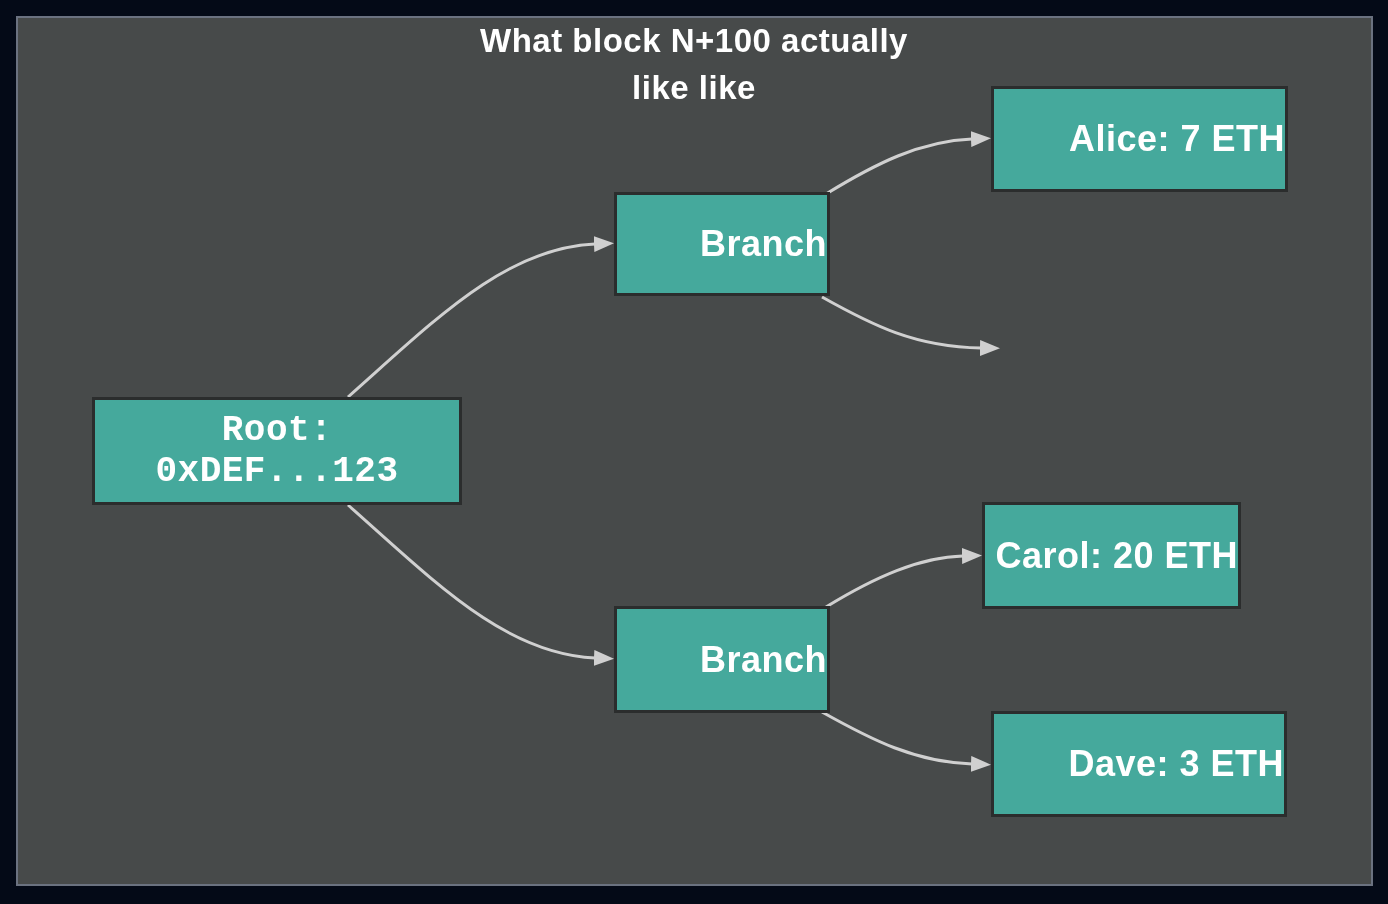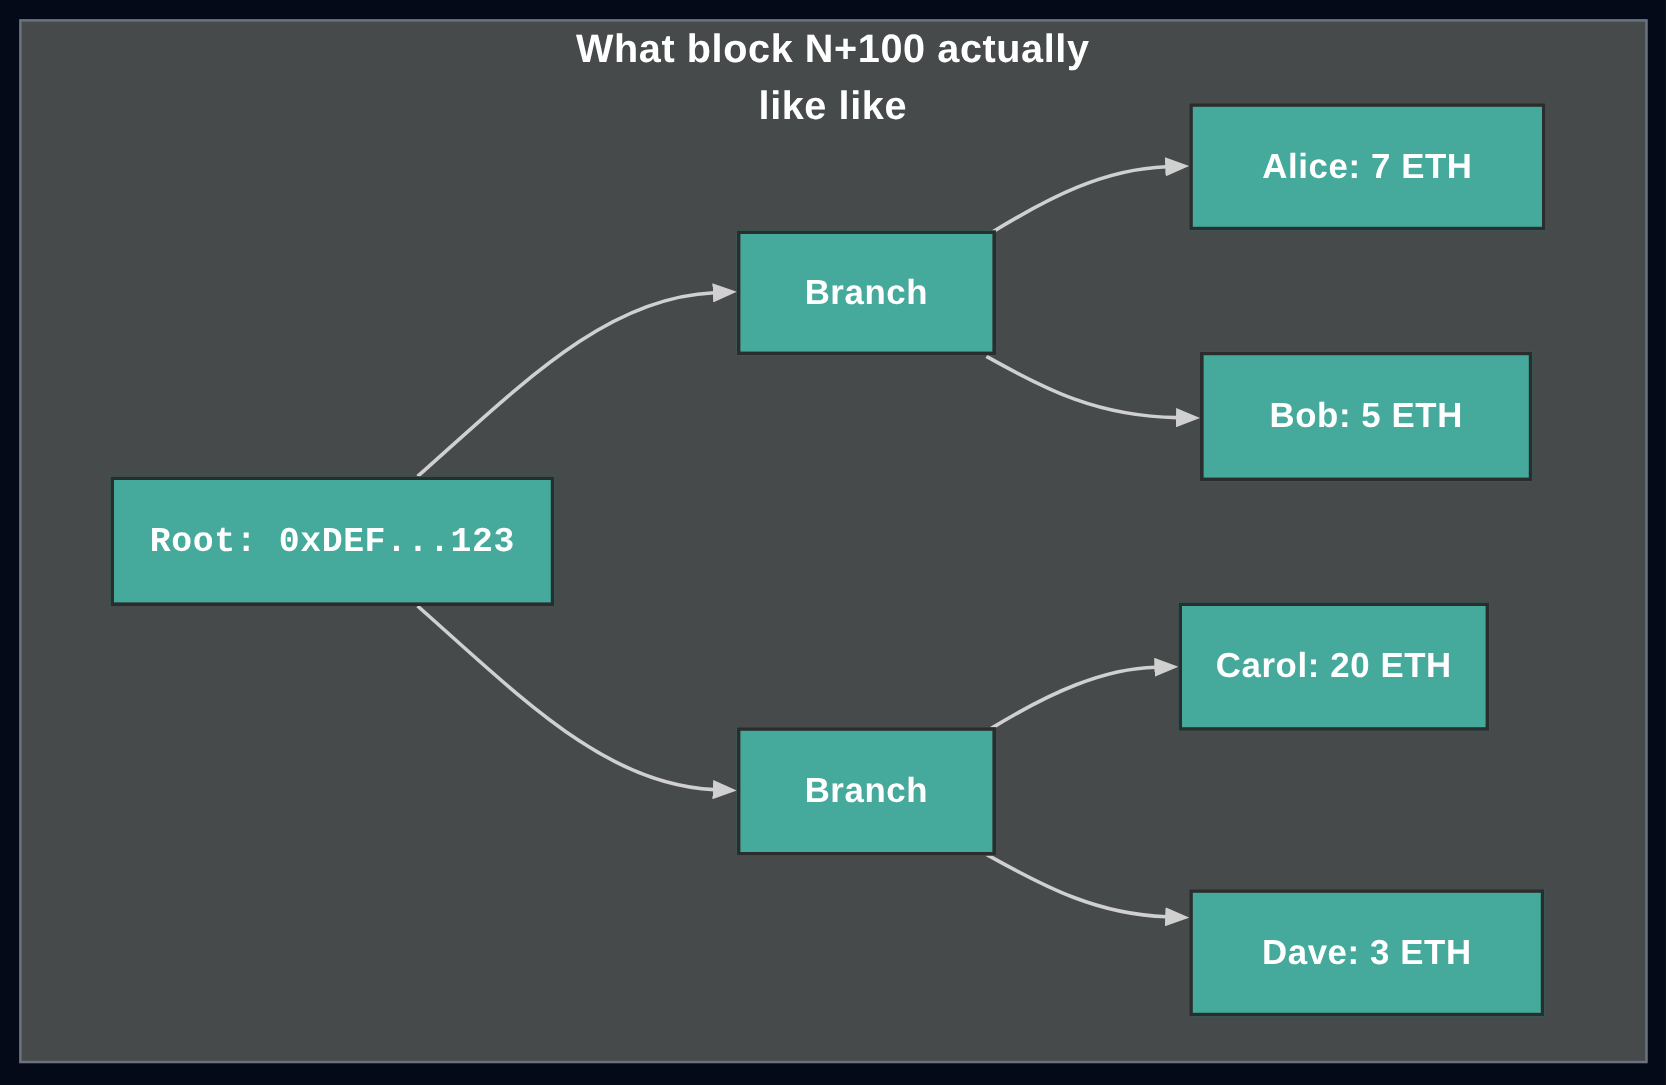--- a/index.html
+++ b/index.html
@@ -51,35 +51,35 @@
     fill: none;
     stroke: var(--edge);
     stroke-width: 3px;
   }
   .arrowhead { fill: var(--edge); }
   .node {
     position: absolute;
     background: var(--node-fill);
     border: 3px solid var(--node-border);
     color: var(--text);
-    font-size: 29px;
+    font-size: 36px;
     font-weight: bold;
     letter-spacing: 0.5px;
     display: flex;
     align-items: center;
-    justify-content: center;
+    justify-content: flex-end;
     text-align: center;
   }
   .node-root        { left: 92px;  top: 397px; width: 370px; height: 108px; font-family: Liberation Mono, monospace; }
   .node-branch-top  { left: 614px; top: 192px; width: 216px; height: 104px; }
   .node-branch-bot  { left: 614px; top: 606px; width: 216px; height: 107px; }
   .node-alice       { left: 991px; top: 86px;  width: 297px; height: 106px; }
   .node-bob         { left: 1000px;top: 293px; width: 277px; height: 108px; }
   .node-carol       { left: 982px; top: 502px; width: 259px; height: 107px; }
-  .node-dave        { left: 991px; top: 711px; width: 296px; height: 106px; margin-top: 30px; }
+  .node-dave        { left: 991px; top: 711px; width: 296px; height: 106px; }
 </style>
 </head>
 <body>
 
 <div class="page">
 
   <div class="canvas"></div>
 
   <svg class="edges" viewBox="0 0 1388 904" xmlns="http://www.w3.org/2000/svg">
     <defs>
@@ -109,23 +109,20 @@
   </div>
 
   <div class="node node-branch-bot">
     <span>Branch</span>
   </div>
 
   <div class="node node-alice">
     <span>Alice: 7 ETH</span>
   </div>
 
-  <div class="node node-bob">
-    <span>Bob: 5 ETH</span>
-  </div>
 
   <div class="node node-carol">
     <span>Carol: 20 ETH</span>
   </div>
 
   <div class="node node-dave">
     <span>Dave: 3 ETH</span>
   </div>
 
 </div>

